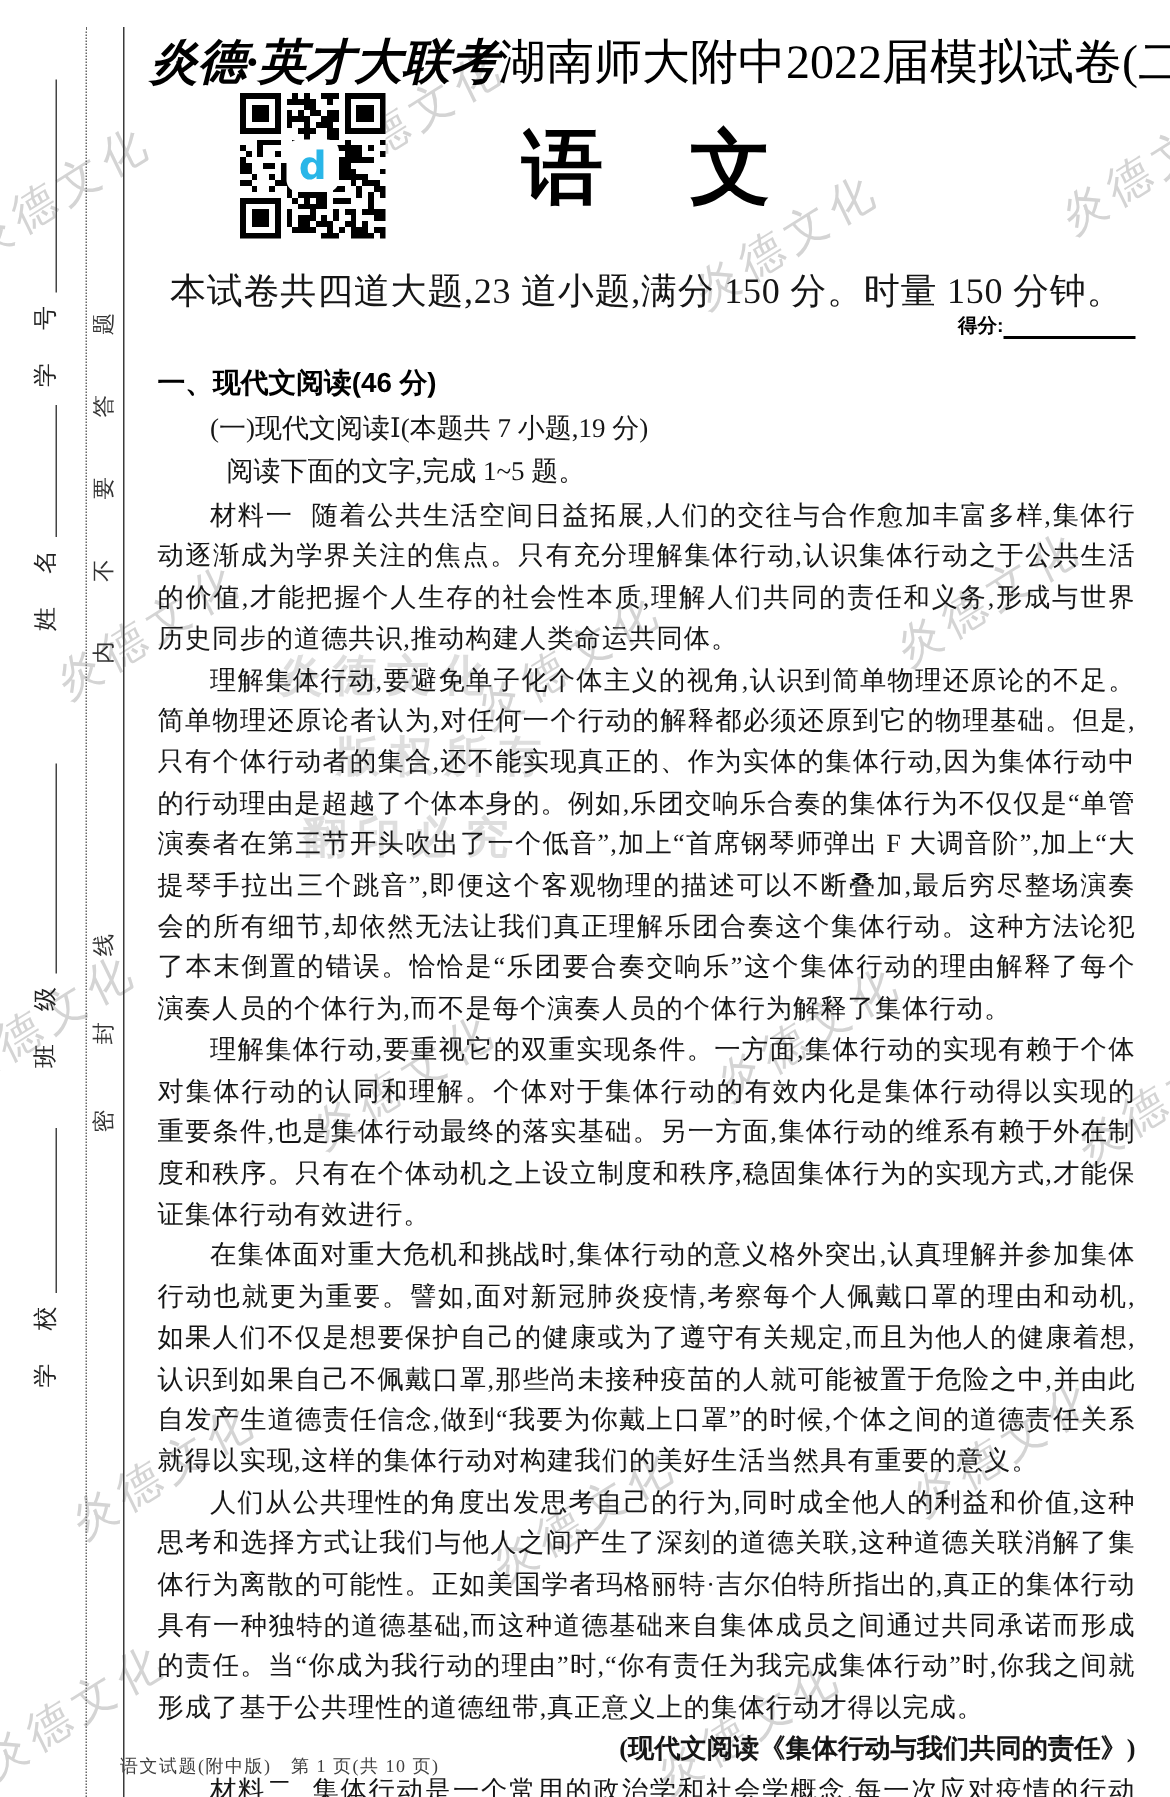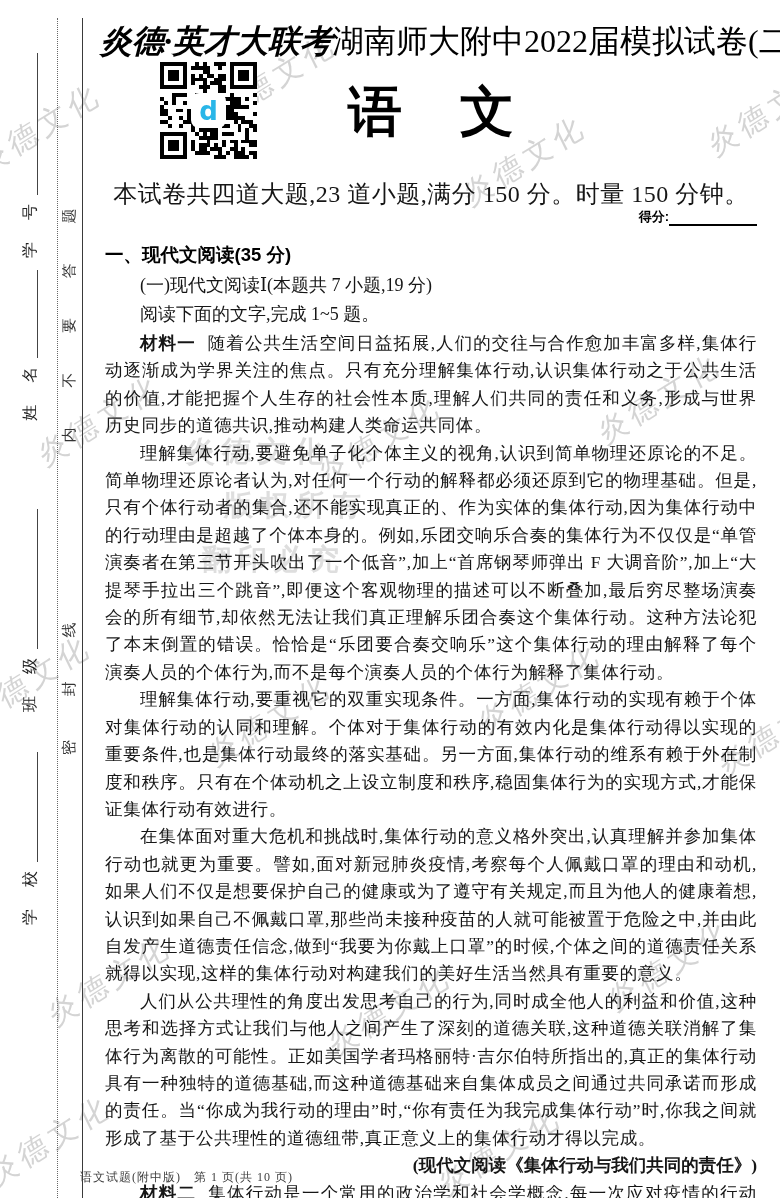--- a/index.html
+++ b/index.html
@@ -69,26 +69,26 @@
   .score-blank{display:inline-block;width:88px;border-bottom:2px solid #000;height:18px;vertical-align:bottom;}
   
   .content{
     position:absolute;left:105px;top:242px;width:652px;z-index:3;
   }
   .sec-heading{
     font-family:"Liberation Sans",sans-serif;font-weight:bold;font-size:18.5px;color:#000;
     margin:0 0 6px 0;
   }
   .sec-sub{font-size:18px;margin:0 0 5px 35px;}
-  .sec-lead{font-size:18px;margin:0 0 4px 35px;}
+  .sec-lead{font-size:18px;margin:0 0 4px 46px;}
   .body-para{
     font-size:17.5px;line-height:27.4px;letter-spacing:.04em;
     text-align:justify;text-indent:2em;margin:0;
   }
-  .mat-label{font-family:"Liberation Sans",sans-serif;font-weight:bold;margin-right:12px;}
+  .mat-label{font-family:"Liberation Sans",sans-serif;font-weight:normal;margin-right:12px;}
   .attribution{
     font-size:17.5px;line-height:27.4px;text-align:right;margin:0;font-weight:bold;
   }
   .page-footer{
     position:absolute;left:80px;bottom:12px;width:560px;text-align:left;z-index:3;
     font-size:12px;color:#404040;letter-spacing:1px;
   }
 </style>
 </head>
 <body>
@@ -375,21 +375,21 @@
   <span>文</span>
 </div>
 
 <div class="exam-note">本试卷共四道大题,23 道小题,满分 150 分。时量 150 分钟。</div>
 
 <div class="score-line">
   <span>得分:</span><span class="score-blank"></span>
 </div>
 
 <div class="content">
-  <p class="sec-heading">一、现代文阅读(35 分)</p>
+  <p class="sec-heading">一、现代文阅读(46 分)</p>
   <p class="sec-sub">(一)现代文阅读Ⅰ(本题共 7 小题,19 分)</p>
   <p class="sec-lead">阅读下面的文字,完成 1~5 题。</p>
 
   <p class="body-para">
     <span class="mat-label">材料一</span><span>随着公共生活空间日益拓展,人们的交往与合作愈加丰富多样,集体行动逐渐成为学界关注的焦点。只有充分理解集体行动,认识集体行动之于公共生活的价值,才能把握个人生存的社会性本质,理解人们共同的责任和义务,形成与世界历史同步的道德共识,推动构建人类命运共同体。</span>
   </p>
   <p class="body-para"><span>理解集体行动,要避免单子化个体主义的视角,认识到简单物理还原论的不足。简单物理还原论者认为,对任何一个行动的解释都必须还原到它的物理基础。但是,只有个体行动者的集合,还不能实现真正的、作为实体的集体行动,因为集体行动中的行动理由是超越了个体本身的。例如,乐团交响乐合奏的集体行为不仅仅是“单管演奏者在第三节开头吹出了一个低音”,加上“首席钢琴师弹出 F 大调音阶”,加上“大提琴手拉出三个跳音”,即便这个客观物理的描述可以不断叠加,最后穷尽整场演奏会的所有细节,却依然无法让我们真正理解乐团合奏这个集体行动。这种方法论犯了本末倒置的错误。恰恰是“乐团要合奏交响乐”这个集体行动的理由解释了每个演奏人员的个体行为,而不是每个演奏人员的个体行为解释了集体行动。</span></p>
   <p class="body-para"><span>理解集体行动,要重视它的双重实现条件。一方面,集体行动的实现有赖于个体对集体行动的认同和理解。个体对于集体行动的有效内化是集体行动得以实现的重要条件,也是集体行动最终的落实基础。另一方面,集体行动的维系有赖于外在制度和秩序。只有在个体动机之上设立制度和秩序,稳固集体行为的实现方式,才能保证集体行动有效进行。</span></p>
   <p class="body-para"><span>在集体面对重大危机和挑战时,集体行动的意义格外突出,认真理解并参加集体行动也就更为重要。譬如,面对新冠肺炎疫情,考察每个人佩戴口罩的理由和动机,如果人们不仅是想要保护自己的健康或为了遵守有关规定,而且为他人的健康着想,认识到如果自己不佩戴口罩,那些尚未接种疫苗的人就可能被置于危险之中,并由此自发产生道德责任信念,做到“我要为你戴上口罩”的时候,个体之间的道德责任关系就得以实现,这样的集体行动对构建我们的美好生活当然具有重要的意义。</span></p>
   <p class="body-para"><span>人们从公共理性的角度出发思考自己的行为,同时成全他人的利益和价值,这种思考和选择方式让我们与他人之间产生了深刻的道德关联,这种道德关联消解了集体行为离散的可能性。正如美国学者玛格丽特·吉尔伯特所指出的,真正的集体行动具有一种独特的道德基础,而这种道德基础来自集体成员之间通过共同承诺而形成的责任。当“你成为我行动的理由”时,“你有责任为我完成集体行动”时,你我之间就形成了基于公共理性的道德纽带,真正意义上的集体行动才得以完成。</span></p>

